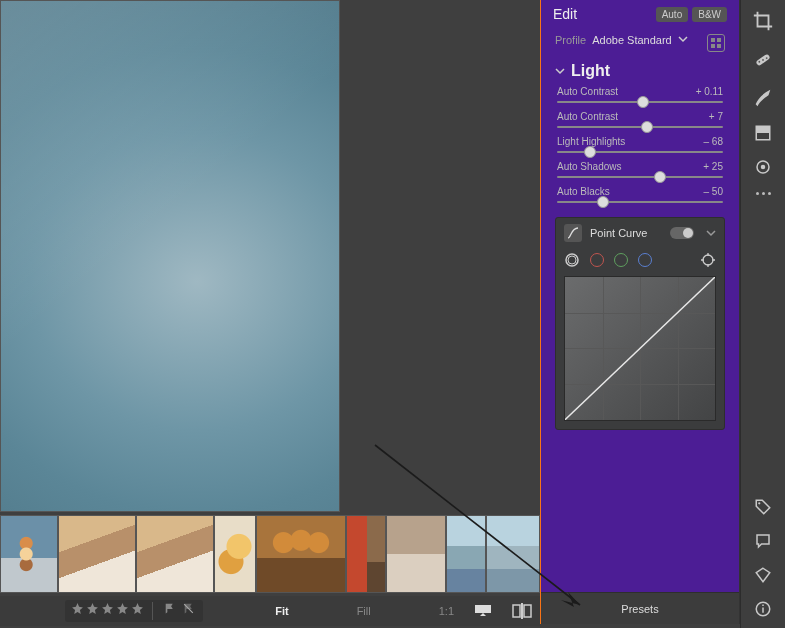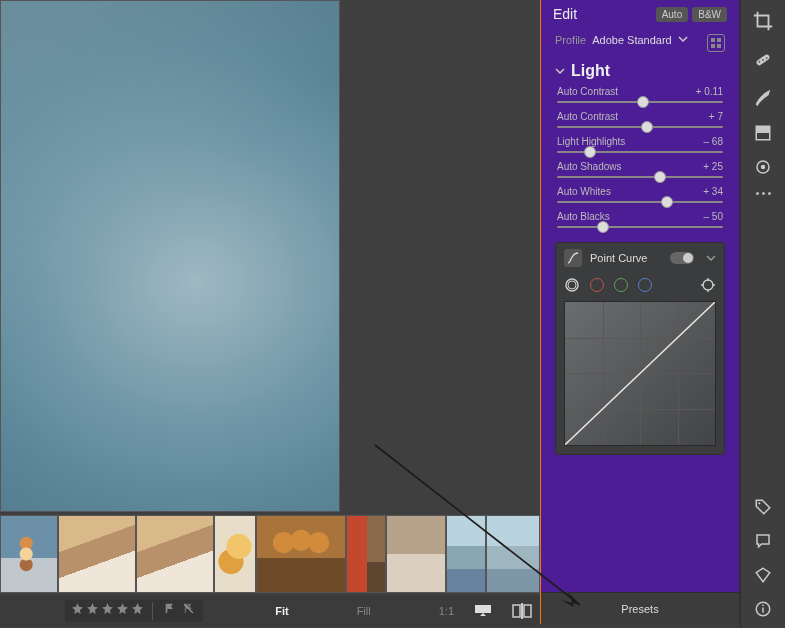--- a/index.html
+++ b/index.html
@@ -197,29 +197,20 @@
             <div class="slider-thumb" style="left:20%"></div>
           </div>
         </div>
         <div class="slider-row">
           <div class="slider-top">
             <span>Auto Shadows</span>
             <span>+ 25</span>
           </div>
           <div class="slider-track">
             <div class="slider-thumb" style="left:62%"></div>
-          </div>
-        </div>
-        <div class="slider-row">
-          <div class="slider-top">
-            <span>Auto Whites</span>
-            <span>+ 34</span>
-          </div>
-          <div class="slider-track">
-            <div class="slider-thumb" style="left:66%"></div>
           </div>
         </div>
         <div class="slider-row">
           <div class="slider-top">
             <span>Auto Blacks</span>
             <span>– 50</span>
           </div>
           <div class="slider-track">
             <div class="slider-thumb" style="left:28%"></div>
           </div>

